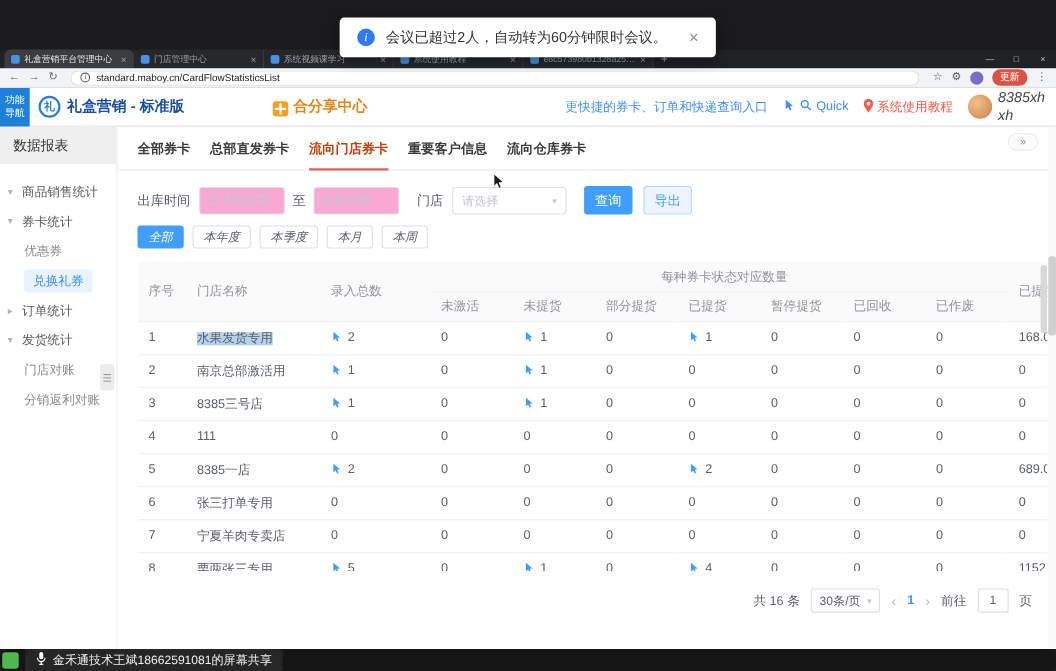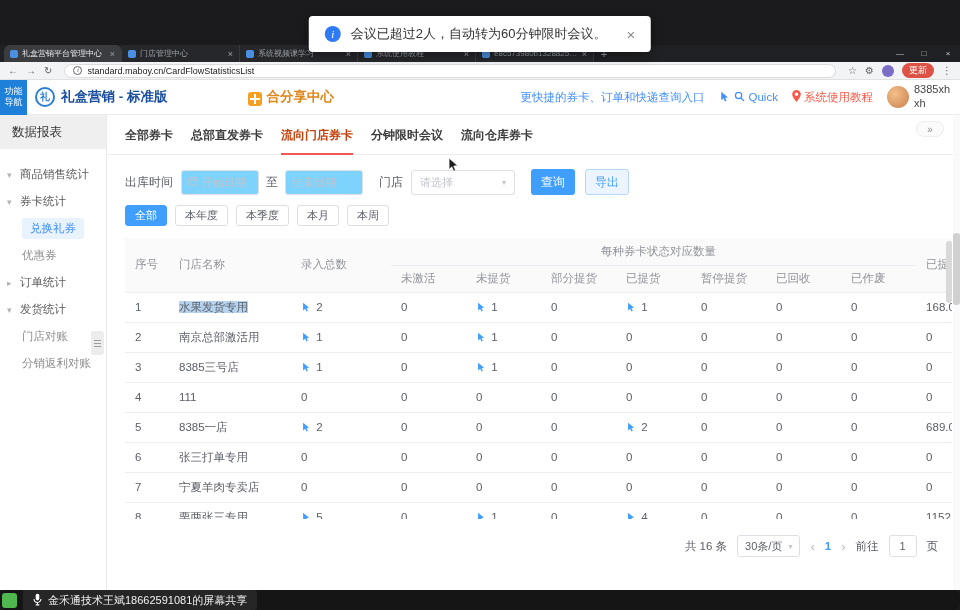--- a/index.html
+++ b/index.html
@@ -46,21 +46,21 @@
   .share-center { display:flex; align-items:flex-end; gap:5px; margin-left:80px; font-size:13.5px; font-weight:bold; color:#e0861a; cursor:pointer; white-space:nowrap; }
   .gift-icon { width:14px; height:14px; background:#f59f23; border-radius:3px; position:relative; flex:none; }
   .gift-icon::after { content:""; position:absolute; left:2px; right:2px; top:6px; height:2px; background:#fff; }
   .gift-icon::before { content:""; position:absolute; top:2px; bottom:2px; left:6px; width:2px; background:#fff; }
   .header-right { margin-left:auto; display:flex; align-items:center; gap:14px; padding-right:10px; }
   .promo { color:#3f8fff; font-size:11.5px; white-space:nowrap; cursor:pointer; }
   .quick { display:flex; align-items:center; gap:4px; color:#3f8fff; font-size:11.5px; cursor:pointer; }
   .tutorial { display:flex; align-items:center; gap:3px; color:#fa5a49; font-size:11.5px; cursor:pointer; white-space:nowrap; }
   .user-box { display:flex; align-items:center; gap:5px; cursor:pointer; }
   .avatar { width:22px; height:22px; border-radius:50%; background:radial-gradient(circle at 35% 35%, #f4c08a, #c97f4e); flex:none; }
-  .user-names { font-size:11px; color:#444; line-height:1.25; }
+  .user-names { font-size:13px; color:#444; line-height:1.25;font-style:italic; }
 
   
   .workspace { position:absolute; top:115px; left:0; right:0; height:475px; background:#fff; display:flex; }
   .sidebar { width:107px; flex:none; border-right:1px solid #eaeaea; position:relative; background:#fff; }
   .side-section { height:34px; background:#efefef; display:flex; align-items:center; padding-left:12px; font-size:12.5px; color:#333; }
   .side-menu { margin-top:12px; }
   .side-item { height:27px; display:flex; align-items:center; font-size:11.5px; color:#5a5a5a; padding-left:20px; position:relative; cursor:pointer; }
   .side-item .caret { position:absolute; left:7px; color:#b3b3b3; font-size:9px; }
   .side-item.child { padding-left:22px; color:#8d8d8d; }
   .side-item.active .side-label { background:#e8f3fe; color:#3f8fff; padding:3px 8px; border-radius:3px; }
@@ -71,31 +71,31 @@
   .collapse-btn { position:absolute; top:6px; right:16px; width:28px; height:16px; background:#fbfbfb; border:1px solid #ededed; border-radius:9px; color:#8a8a8a; font-size:10px; display:flex; align-items:center; justify-content:center; cursor:pointer; z-index:6; }
   .cursor { position:absolute; left:341px; top:42px; z-index:20; pointer-events:none; }
 
   .card-tabs { display:flex; gap:18px; padding:12px 0 0 18px; border-bottom:1px solid #ededed; }
   .ctab { font-size:12px; font-weight:bold; color:#3c3c3c; padding-bottom:10px; position:relative; cursor:pointer; white-space:nowrap; }
   .ctab.active { color:#c2410c; }
   .ctab.active::after { content:""; position:absolute; left:0; right:0; bottom:-1px; height:2px; background:#f25555; }
 
   .filter-row { display:flex; align-items:center; margin:14px 0 0 18px; font-size:12px; color:#5a5e66; }
   .f-label { margin-right:8px; white-space:nowrap; }
-  .date-box { display:flex; align-items:center; gap:4px; width:78px; height:25px; border:1px solid #dcdfe6; border-radius:3px; padding:0 6px; background:#7dd3fc; }
+  .date-box { display:flex; align-items:center; gap:4px; width:78px; height:25px; border:1px solid #dcdfe6; border-radius:3px; padding:0 6px; background:#f9a8d4; }
   .date-box input { border:none; outline:none; width:100%; font-size:11px; color:#5a5e66; background:transparent; }
   .date-box input::placeholder { color:#c0c4cc; }
   .range-sep { margin:0 7px; }
   .store-label { margin-left:16px; }
   .select-box { display:flex; align-items:center; justify-content:space-between; width:104px; height:25px; border:1px solid #dcdfe6; border-radius:3px; padding:0 8px; color:#c0c4cc; font-size:11px; background:#fff; cursor:pointer; }
   .caret-down { font-size:8px; color:#c0c4cc; }
   .btn-primary { width:44px; height:26px; background:#409eff; color:#fff; border:none; border-radius:3px; font-size:12px; margin-left:16px; cursor:pointer; }
   .btn-plain { width:44px; height:26px; background:#ecf5ff; color:#409eff; border:1px solid #b3d8ff; border-radius:3px; font-size:12px; margin-left:10px; cursor:pointer; }
 
-  .quick-row { display:flex; gap:8px; margin:10px 0 0 18px; }
+  .quick-row { display:flex; gap:8px; margin:10px 0 0 18px;font-style:italic; }
   .chip { height:21px; padding:0 9px; display:flex; align-items:center; border:1px solid #dcdfe6; border-radius:3px; font-size:11px; color:#5a5e66; background:#fff; cursor:pointer; white-space:nowrap; }
   .chip.active { background:#409eff; border-color:#409eff; color:#fff; }
 
   .table-wrap { position:relative; margin:12px 8px 0 18px; height:281px; overflow:hidden; }
   table { border-collapse:collapse; table-layout:fixed; width:849px; }
   th, td { text-align:left; padding:0 0 0 10px; overflow:hidden; white-space:nowrap; }
   thead th { background:#fafafa; color:#909399; font-weight:normal; font-size:11.5px; height:27px; border-bottom:1px solid #ebeef5; }
   th.group { text-align:center; }
   tbody td { height:30px; font-size:11.5px; color:#5a5e66; border-bottom:1px solid #ebeef5; }
   .linkcell { color:#5a5e66; cursor:pointer; }
@@ -221,25 +221,25 @@
       <div class="side-section">数据报表</div>
       <div class="side-menu">
           <div class="side-item parent">
             <span class="caret">▾</span>
             <span class="side-label">商品销售统计</span>
           </div>
           <div class="side-item parent">
             <span class="caret">▾</span>
             <span class="side-label">券卡统计</span>
           </div>
+          <div class="side-item child">
+            <span class="side-label">优惠券</span>
+          </div>
           <div class="side-item child active">
             <span class="side-label">兑换礼券</span>
-          </div>
-          <div class="side-item child">
-            <span class="side-label">优惠券</span>
           </div>
           <div class="side-item parent">
             <span class="caret">▸</span>
             <span class="side-label">订单统计</span>
           </div>
           <div class="side-item parent">
             <span class="caret">▾</span>
             <span class="side-label">发货统计</span>
           </div>
           <div class="side-item child">
@@ -256,21 +256,21 @@
         </div>
     </aside>
 
     <main class="main">
       <div class="collapse-btn">»</div>
 
       <div class="card-tabs">
           <div class="ctab">全部券卡</div>
           <div class="ctab">总部直发券卡</div>
           <div class="ctab active">流向门店券卡</div>
-          <div class="ctab">分钟限时会议</div>
+          <div class="ctab">重要客户信息</div>
           <div class="ctab">流向仓库券卡</div>
         </div>
 
       <span class="cursor">
         <svg width="11" height="16" viewBox="0 0 11 16">
             <path d="M1 1v11.5l2.8-2.6 1.8 4.4 2-1-1.8-4.2 4-.3z" fill="#1d1d1d" stroke="#fff" stroke-width="0.8"></path>
           </svg>
       </span>
 
       <div class="filter-row">

